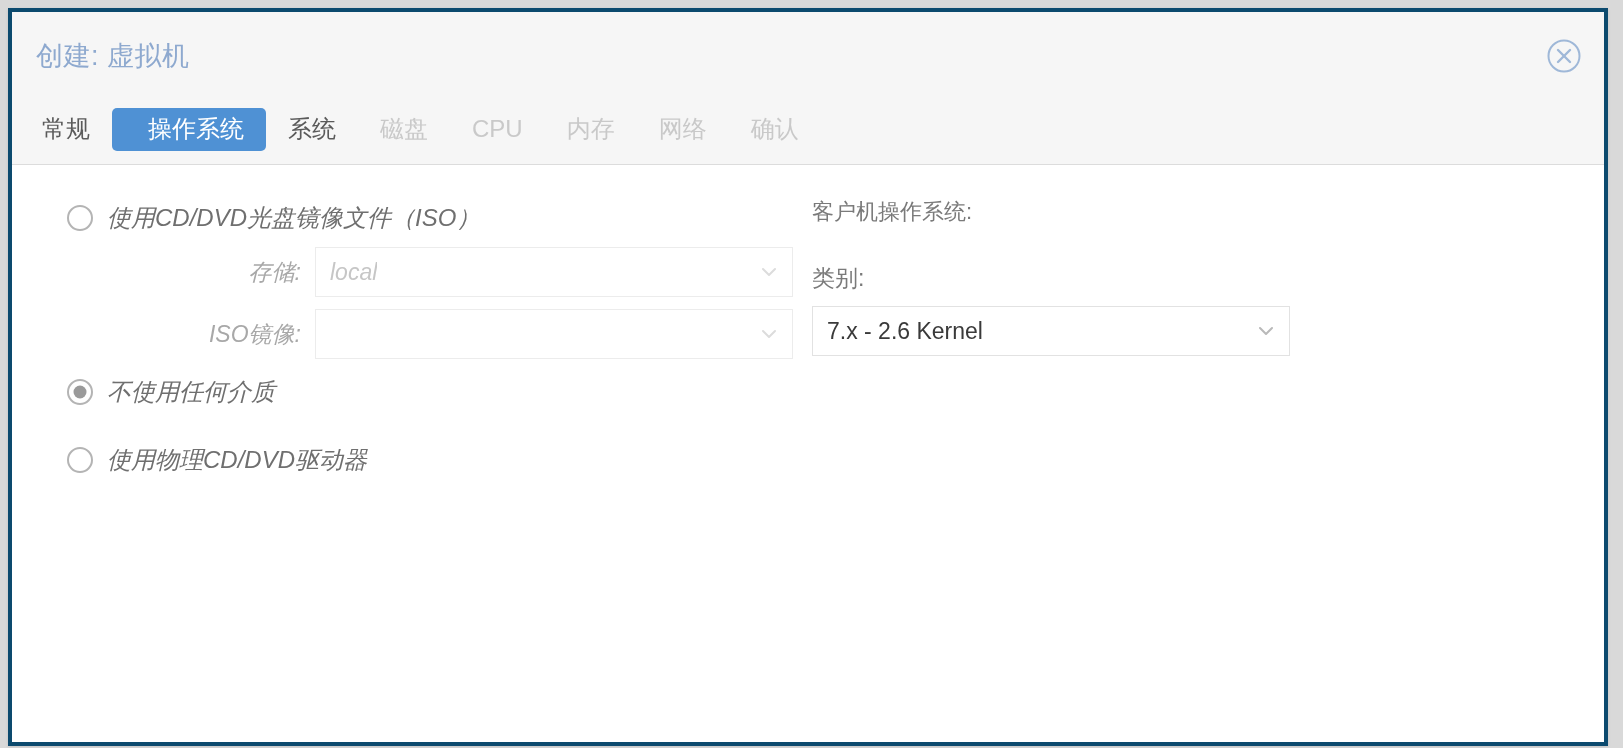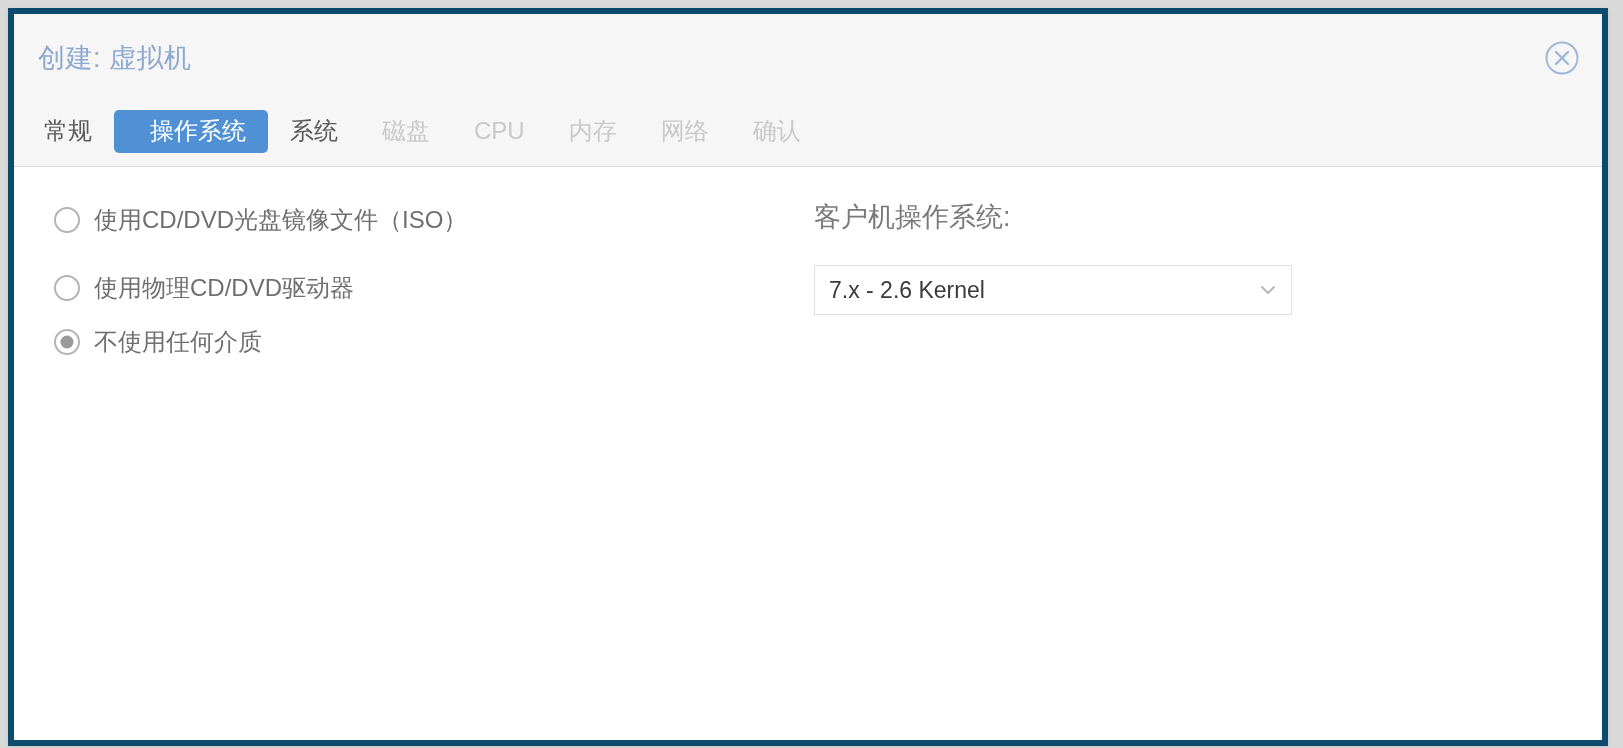--- a/index.html
+++ b/index.html
@@ -14,21 +14,21 @@
     font-family: "Liberation Sans", "DejaVu Sans", sans-serif;
   }
 
   .dialog {
     position: absolute;
     left: 8px;
     top: 8px;
     width: 1600px;
     height: 738px;
     background: #be185d;
-    border: 6px solid #0c4a6e;
+    border: 4px solid #0c4a6e;
     box-sizing: border-box;
     box-shadow: 0 1px 3px rgba(0,0,0,0.10);
     overflow: hidden;
   }
 
   
   .dialog-header {
     position: relative;
     height: 153px;
     background: #f6f6f6;
@@ -87,23 +87,24 @@
   
   .dialog-body {
     position: relative;
     height: 584px;
     background: #ffffff;
     padding: 0;
   }
 
   .col-left {
     position: absolute;
-    left: 40px;
+    left: 55px;
     top: 32px;
     width: 730px;
+    font-style: italic;
   }
   .col-right {
     position: absolute;
     left: 800px;
     top: 32px;
     width: 710px;
   }
 
   
   .radio-row {
@@ -199,23 +200,23 @@
     right: 12px;
     top: 50%;
     transform: translateY(-50%);
     line-height: 0;
   }
 
   .left-select { width: 478px; }
   .right-select { width: 478px; }
 
   .section-label {
-    font-size: 27px;
+    font-size: 22px;
     color: #7a7a7a;
-    margin-bottom: 18px;
+    margin-bottom: 36px;
     white-space: nowrap;
   }
 </style>
 </head>
 <body>
 
 <div class="dialog">
 
   <div class="dialog-header">
 
@@ -243,39 +244,62 @@
 
   <div class="dialog-body">
 
     <div class="col-left">
 
       <div class="radio-row">
         <span class="radio-mark"></span>
         <span class="radio-label">使用CD/DVD光盘镜像文件（ISO）</span>
       </div>
 
-
+      <div class="form-row left-row">
+        <span class="field-label">存储:</span>
+        <div class="select-box left-select disabled">
+          <span class="val">local</span>
+          <span class="chev">
+            <svg width="22" height="22" viewBox="0 0 22 22" aria-hidden="true">
+              <polyline points="5,8 11,14 17,8" fill="none" stroke="#dcdcdc" stroke-width="2" stroke-linecap="round" stroke-linejoin="round"></polyline>
+            </svg>
+          </span>
+        </div>
+      </div>
+
+      <div class="form-row left-row">
+        <span class="field-label">ISO镜像:</span>
+        <div class="select-box left-select disabled">
+          <span class="val"></span>
+          <span class="chev">
+            <svg width="22" height="22" viewBox="0 0 22 22" aria-hidden="true">
+              <polyline points="5,8 11,14 17,8" fill="none" stroke="#dcdcdc" stroke-width="2" stroke-linecap="round" stroke-linejoin="round"></polyline>
+            </svg>
+          </span>
+        </div>
+      </div>
+
+      <div class="radio-row r3">
+        <span class="radio-mark checked"></span>
+        <span class="radio-label">不使用任何介质</span>
+      </div>
 
       <div class="radio-row r2">
         <span class="radio-mark"></span>
         <span class="radio-label">使用物理CD/DVD驱动器</span>
       </div>
 
-      <div class="radio-row r3">
-        <span class="radio-mark checked"></span>
-        <span class="radio-label">不使用任何介质</span>
-      </div>
-
     </div>
 
     <div class="col-right">
 
       <div class="section-label">客户机操作系统:</div>
 
       <div class="form-row right-row">
+        <span class="field-label">类别:</span>
       </div>
 
       <div class="form-row right-row">
         <div class="select-box right-select">
           <span class="val">7.x - 2.6 Kernel</span>
           <span class="chev">
             <svg width="22" height="22" viewBox="0 0 22 22" aria-hidden="true">
               <polyline points="5,8 11,14 17,8" fill="none" stroke="#b9b9b9" stroke-width="2" stroke-linecap="round" stroke-linejoin="round"></polyline>
             </svg>
           </span>

